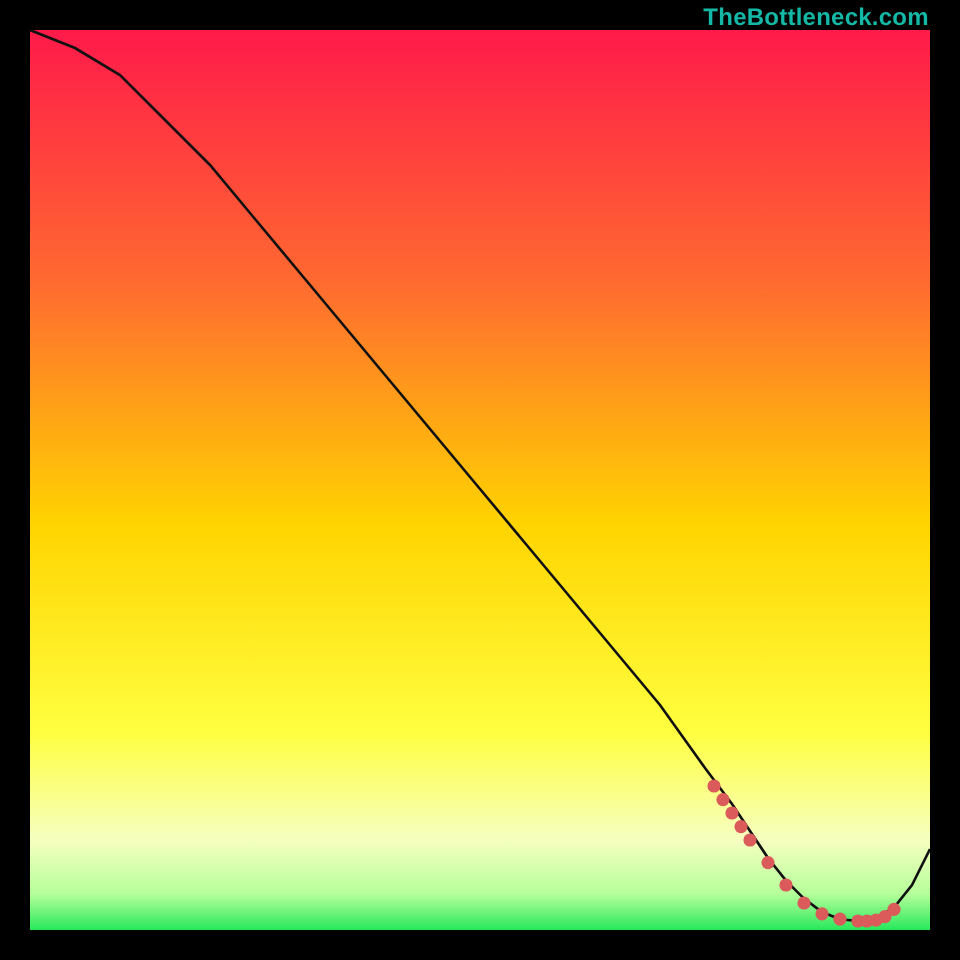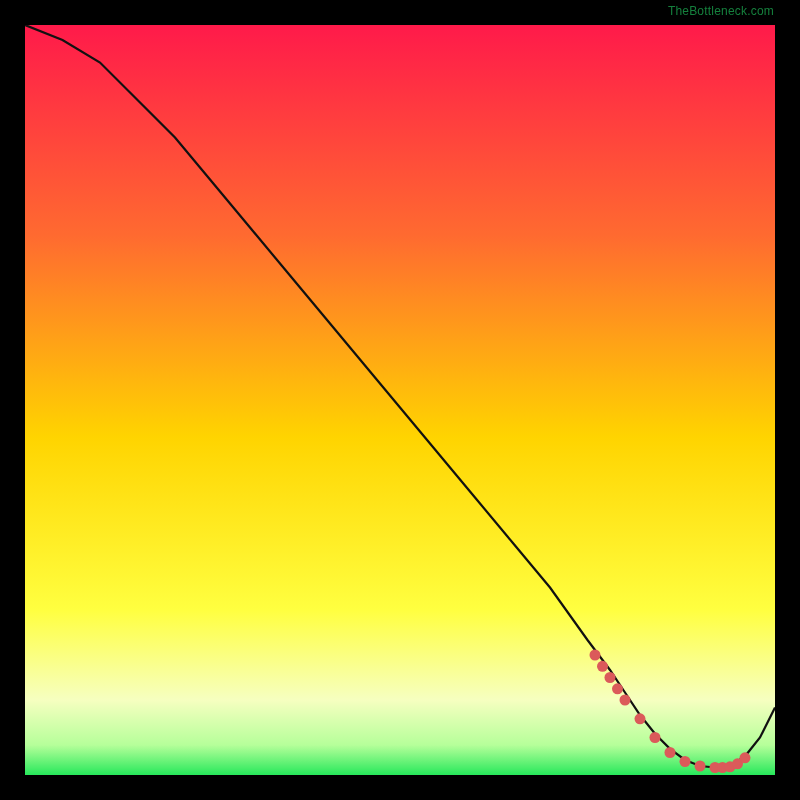--- a/index.html
+++ b/index.html
@@ -22,23 +22,23 @@
       height: 100%;
       position: absolute;
       left: 0;
       top: 0;
     }
     .watermark {
       position: absolute;
       top: 4px;
       right: 26px;
       font-family: Arial, sans-serif;
-      font-size: 12px;
-      font-weight: normal;
-      color: #15803d;
+      font-size: 20px;
+      font-weight: bold;
+      color: #14b8a6;
       letter-spacing: 0.2px;
     }
     svg.curve {
       position: absolute;
       left: 0;
       top: 0;
       width: 100%;
       height: 100%;
       pointer-events: none;
     }

